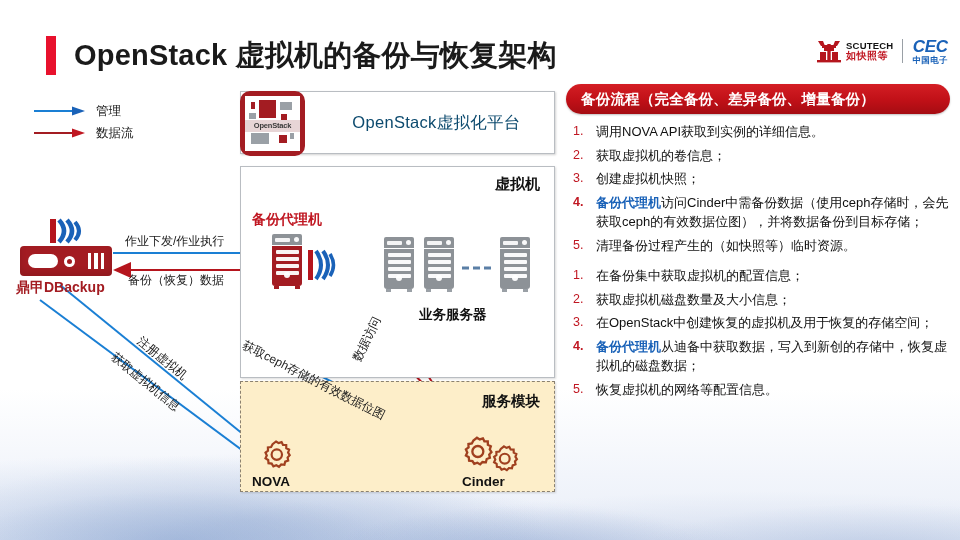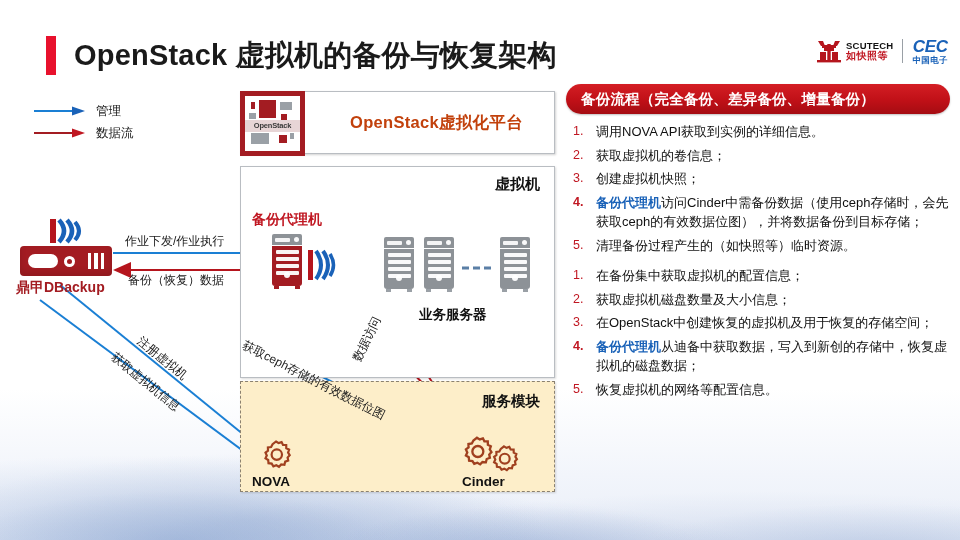--- a/index.html
+++ b/index.html
@@ -70,26 +70,26 @@
   
   #platform-box {
     left: 240px; top: 91px; width: 315px; height: 63px;
     background:#ffffff;
     border:1px solid #b9bdc2;
     box-shadow: 1px 1px 2px rgba(0,0,0,.18);
   }
   #platform-title {
     position:absolute; left:78px; top:0; right:0; height:100%;
     display:flex; align-items:center; justify-content:center;
-    font-size:16.5px; font-weight:bold; color:#c2410c;
+    font-size:16.5px; font-weight:normal; color:#0c4a6e;
     letter-spacing:.3px;
   }
   #openstack-logo {
     position:absolute; left:-1px; top:-1px; width:65px; height:65px;
-    background:#a31c22; padding:5px;
+    background:#a31c22; padding:5px;border-radius:10px;
   }
   #openstack-logo-inner { position:relative; width:100%; height:100%; background:#ffffff; }
   .os-sq { position:absolute; background:#a31c22; }
   .os-gr { position:absolute; background:#9aa0a6; }
   #os-band {
     position:absolute; left:0; right:0; top:43%; height:22%;
     background:#e7d5d6;
     display:flex; align-items:center; justify-content:center;
   }
   #os-band span { font-size:7.5px; font-weight:bold; color:#3a3a3a; letter-spacing:-.2px; }

